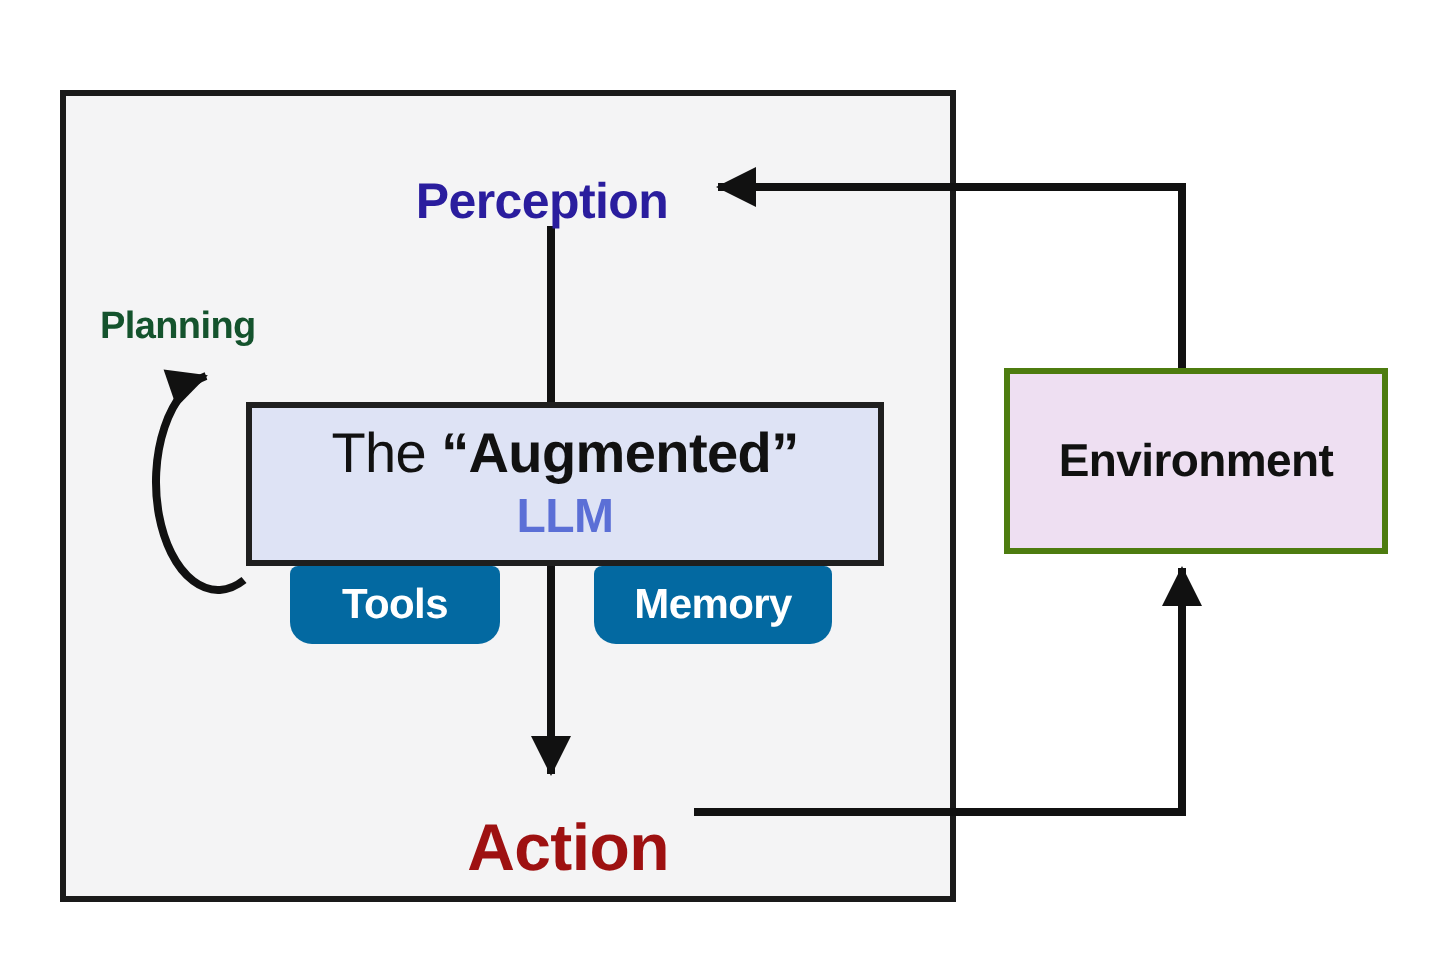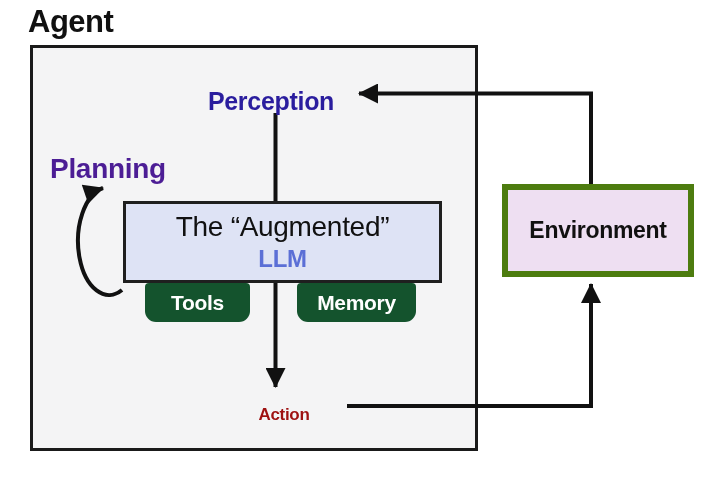--- a/index.html
+++ b/index.html
@@ -44,27 +44,27 @@
     margin-top: 12px;
   }
   .perception-label {
     left: 171px; top: 75px; width: 200px;
     text-align: center;
     font-size: 25px;
     color: #2a1d9e;
   }
   .planning-label {
     left: 50px; top: 141px;
-    font-size: 28px;
-    color: #4c1d95;
+    font-size: 19px;
+    color: #14532d;
   }
   .action-label {
     left: 184px; top: 393px; width: 200px;
     text-align: center;
-    font-size: 17px;
+    font-size: 33px;
     color: #9e1111;
   }
   .llm-box {
     position: absolute;
     z-index: 3;
     left: 123px; top: 201px;
     width: 319px; height: 82px;
     box-sizing: border-box;
     background: #dee3f5;
     border: 3px solid #1f1f1f;
@@ -73,68 +73,67 @@
     align-items: center;
     justify-content: center;
     line-height: 1.22;
   }
   .llm-line1 {
     font-size: 28px;
     color: #111111;
     letter-spacing: -0.3px;
   }
   .llm-line1 .prefix { font-weight: 400; margin-top: 35px; }
-  .llm-line1 .emphasis { font-weight: 400; }
+  .llm-line1 .emphasis { font-weight: 700; }
   .llm-line2 {
     font-size: 24px;
     font-weight: 700;
     color: #5b6fd6;
     letter-spacing: -0.3px;
   }
   .tab {
     position: absolute;
     z-index: 3;
     top: 283px;
     height: 39px;
     box-sizing: border-box;
-    background: #14532d;
+    background: #0369a1;
     border-radius: 4px 4px 11px 11px;
     color: #ffffff;
     font-size: 21px;
     font-weight: 700;
     display: flex;
     align-items: center;
     justify-content: center;
     letter-spacing: -0.3px;
   }
   .tools-tab { left: 145px; width: 105px; }
   .memory-tab { left: 297px; width: 119px; }
   .environment-box {
     position: absolute;
     z-index: 3;
     left: 502px; top: 184px;
     width: 192px; height: 93px;
     box-sizing: border-box;
     background: #eedff2;
-    border: 6px solid #4d7c0f;
+    border: 3px solid #4d7c0f;
     display: flex;
     align-items: center;
     justify-content: center;
     font-size: 23px;
     font-weight: 700;
     color: #111111;
     letter-spacing: -0.3px;
   }
 </style>
 </head>
 <body>
 
 <div class="canvas">
 
-  <div class="agent-title">Agent</div>
 
   <div class="agent-box"></div>
 
   <svg class="arrows" viewBox="0 0 719 477" xmlns="http://www.w3.org/2000/svg">
     <defs>
       <marker id="ah" viewBox="0 0 10 10" refX="9.5" refY="5" markerWidth="5.5" markerHeight="5" orient="auto">
         <path d="M 0 0 L 10 5 L 0 10 Z" fill="#111111"></path>
       </marker>
     </defs>
 

